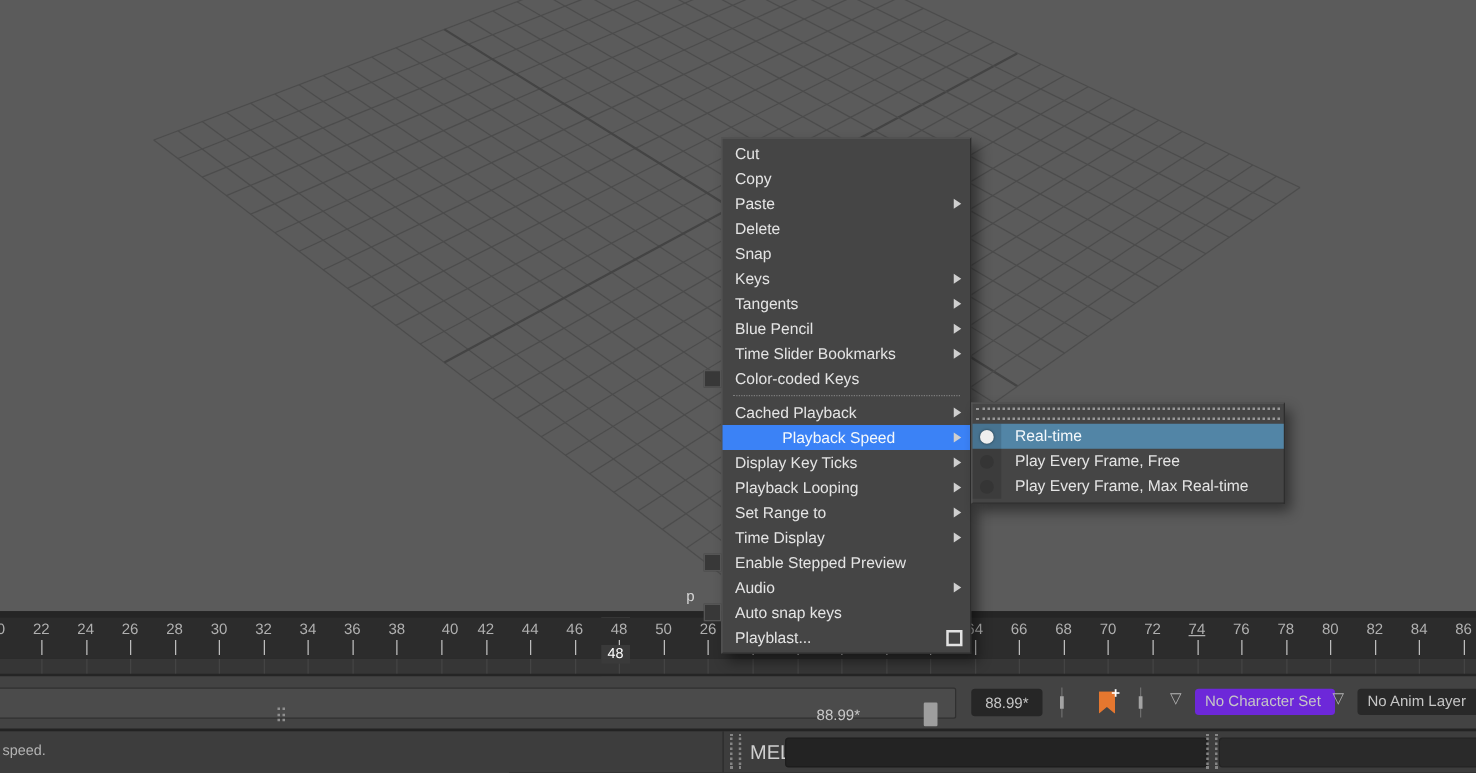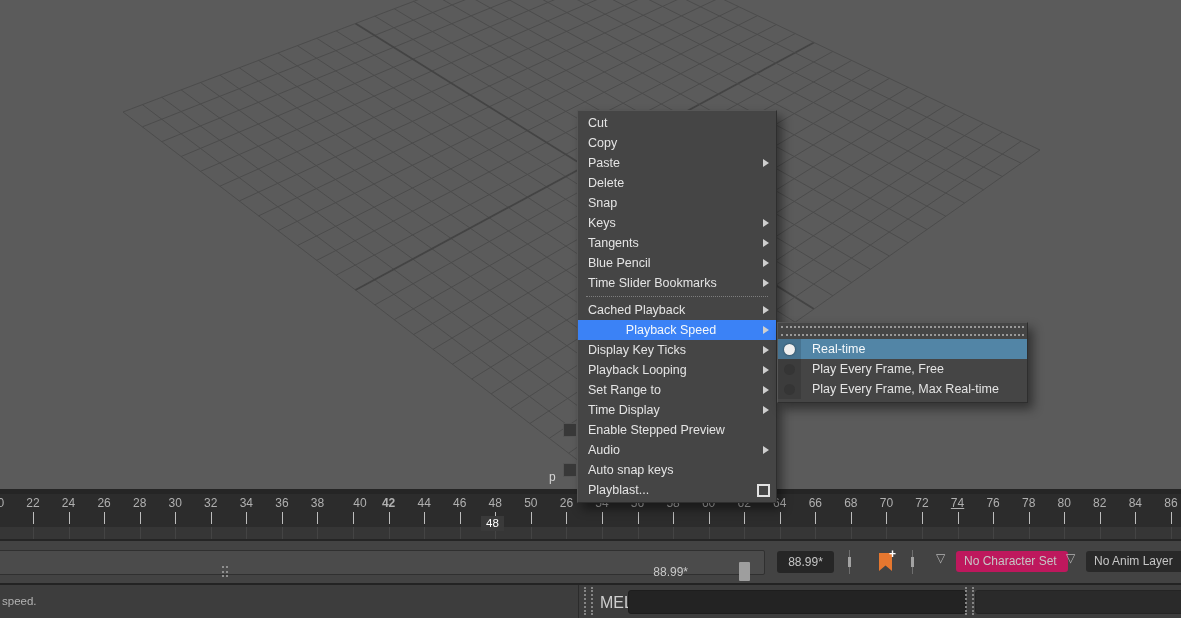--- a/index.html
+++ b/index.html
@@ -37,21 +37,21 @@
   .vslider{position:absolute;top:9px;width:9px;height:24px;}
   .vslider .track{position:absolute;left:4px;top:0;width:1px;height:24px;background:#6e6e6e;}
   .vslider .vthumb{position:absolute;left:3px;top:7px;width:3px;height:10px;background:#a3a3a3;}
   #vslider-1{left:845px;} #vslider-2{left:908px;}
   #bookmark-btn{position:absolute;left:876px;top:9px;width:22px;height:23px;}
   #bookmark-ribbon{position:absolute;left:3px;top:3px;width:13px;height:18px;background:#e5772f;
       clip-path:polygon(0 0,100% 0,100% 100%,50% 70%,0 100%);}
   #bookmark-plus{position:absolute;left:13px;top:-3px;color:#fff;font-size:12px;font-weight:bold;}
   .dd-arrow{position:absolute;top:11px;color:#b5b5b5;font-size:12px;line-height:12px;}
   #charset-arrow{left:936px;} #animlayer-arrow{left:1066px;}
-  #charset-field{left:956px;top:10px;width:104px;height:21px;line-height:21px;padding-left:8px;background:#be185d;}
+  #charset-field{left:956px;top:10px;width:104px;height:21px;line-height:21px;padding-left:8px;background:#6d28d9;}
   #animlayer-field{left:1086px;top:10px;width:95px;height:21px;line-height:21px;padding-left:8px;background:#292929;}
 
   
   #bot-line{position:absolute;left:0;top:583px;width:1181px;height:2px;background:#232323;z-index:1;}
   #bottom-bar{position:absolute;left:0;top:585px;width:1181px;height:33px;background:#3d3d3d;z-index:1;}
   #help-text{position:absolute;left:2px;top:10px;color:#b3b3b3;font-size:11.5px;}
   #bb-vline{position:absolute;left:578px;top:0;width:1px;height:33px;background:#2b2b2b;}
   .vgrip{position:absolute;top:2px;width:5px;height:28px;border-left:2px dotted #858585;border-right:2px dotted #858585;}
   #vgrip-1{left:584px;} #vgrip-2{left:965px;}
   #mel-label{position:absolute;left:600px;top:9px;color:#cfcfcf;font-size:16px;}
@@ -157,21 +157,21 @@
       <div class="tl-label" style="left: 196.8px;">32</div>
       <div class="tl-tick" style="left: 210.8px;"></div>
       <div class="tl-label" style="left: 232.36px;">34</div>
       <div class="tl-tick" style="left: 246.36px;"></div>
       <div class="tl-label" style="left: 267.92px;">36</div>
       <div class="tl-tick" style="left: 281.92px;"></div>
       <div class="tl-label" style="left: 303.48px;">38</div>
       <div class="tl-tick" style="left: 317.48px;"></div>
       <div class="tl-label" style="left: 346px;">40</div>
       <div class="tl-tick" style="left: 353.04px;"></div>
-      <div class="tl-label" style="left: 374.6px; font-weight: bold;">42</div>
+      <div class="tl-label" style="left: 374.6px;">42</div>
       <div class="tl-tick" style="left: 388.6px;"></div>
       <div class="tl-label" style="left: 410.16px;">44</div>
       <div class="tl-tick" style="left: 424.16px;"></div>
       <div class="tl-label" style="left: 445.72px;">46</div>
       <div class="tl-tick" style="left: 459.72px;"></div>
       <div class="tl-label" style="left: 481.28px;">48</div>
       <div class="tl-tick" style="left: 495.28px;"></div>
       <div class="tl-label" style="left: 516.84px;">50</div>
       <div class="tl-tick" style="left: 530.84px;"></div>
       <div class="tl-label" style="left: 552.4px;">26</div>
@@ -294,20 +294,21 @@
   <div id="context-menu" class="menu">
       <div class="menu-item"><span>Cut</span></div>
       <div class="menu-item"><span>Copy</span></div>
       <div class="menu-item"><span>Paste</span><span class="arrow"></span></div>
       <div class="menu-item"><span>Delete</span></div>
       <div class="menu-item"><span>Snap</span></div>
       <div class="menu-item"><span>Keys</span><span class="arrow"></span></div>
       <div class="menu-item"><span>Tangents</span><span class="arrow"></span></div>
       <div class="menu-item"><span>Blue Pencil</span><span class="arrow"></span></div>
       <div class="menu-item"><span>Time Slider Bookmarks</span><span class="arrow"></span></div>
+      <div class="menu-item"><span class="mcheck"></span><span>Color-coded Keys</span></div>
       <div class="menu-sep"></div>
       <div class="menu-item"><span>Cached Playback</span><span class="arrow"></span></div>
       <div class="menu-item hl"><span>Playback Speed</span><span class="arrow"></span></div>
       <div class="menu-item"><span>Display Key Ticks</span><span class="arrow"></span></div>
       <div class="menu-item"><span>Playback Looping</span><span class="arrow"></span></div>
       <div class="menu-item"><span>Set Range to</span><span class="arrow"></span></div>
       <div class="menu-item"><span>Time Display</span><span class="arrow"></span></div>
       <div class="menu-item"><span class="mcheck"></span><span>Enable Stepped Preview</span></div>
       <div class="menu-item"><span>Audio</span><span class="arrow"></span></div>
       <div class="menu-item"><span class="mcheck"></span><span>Auto snap keys</span></div>

